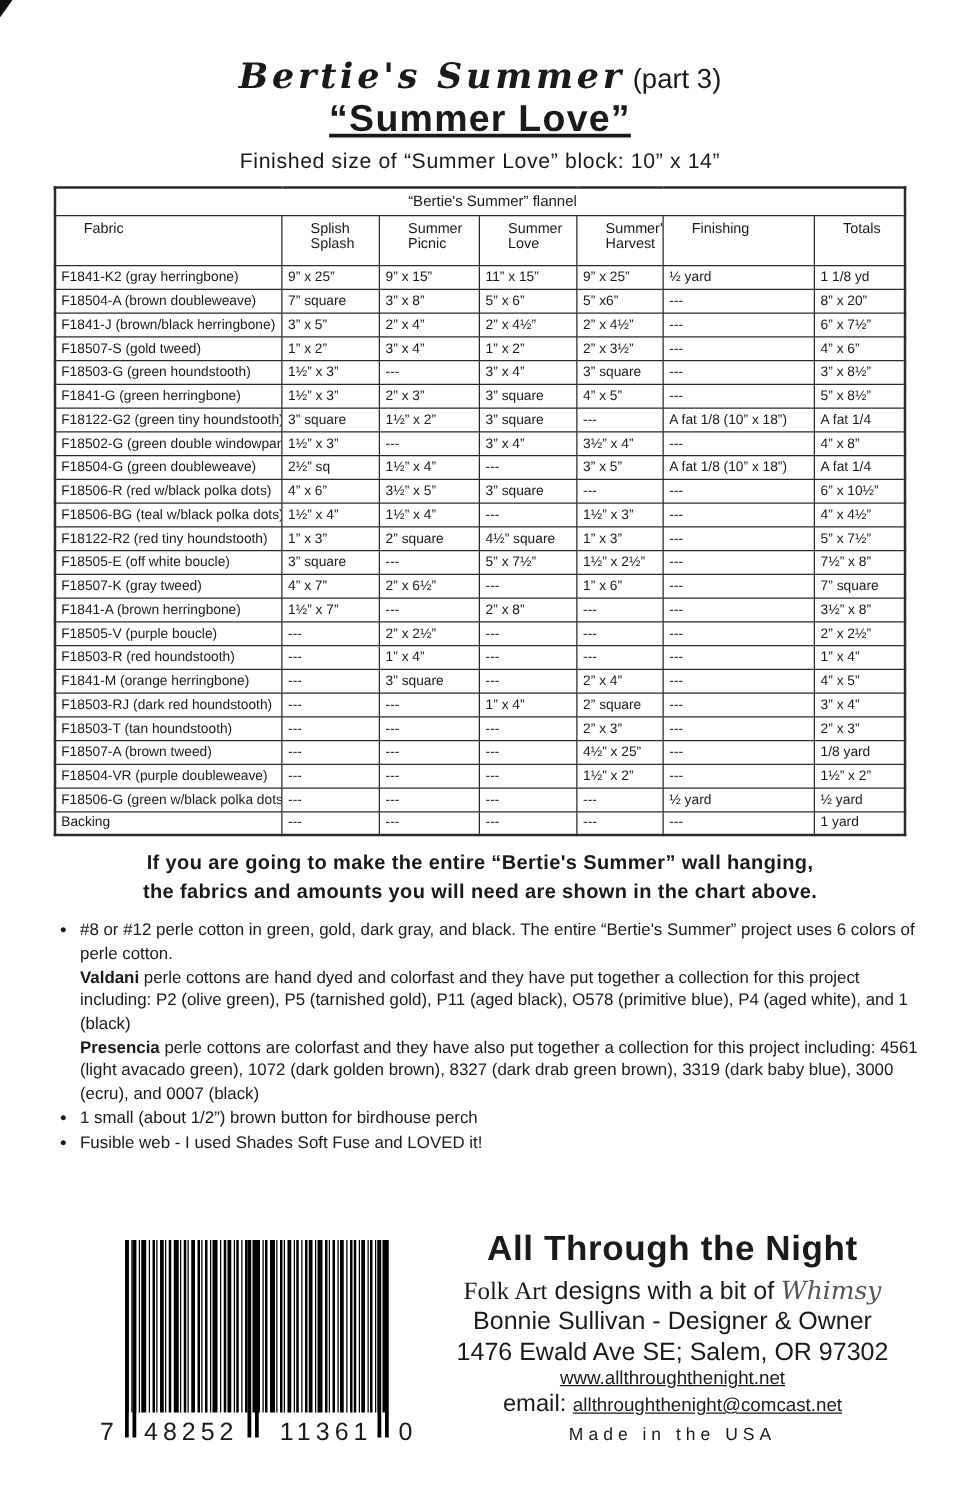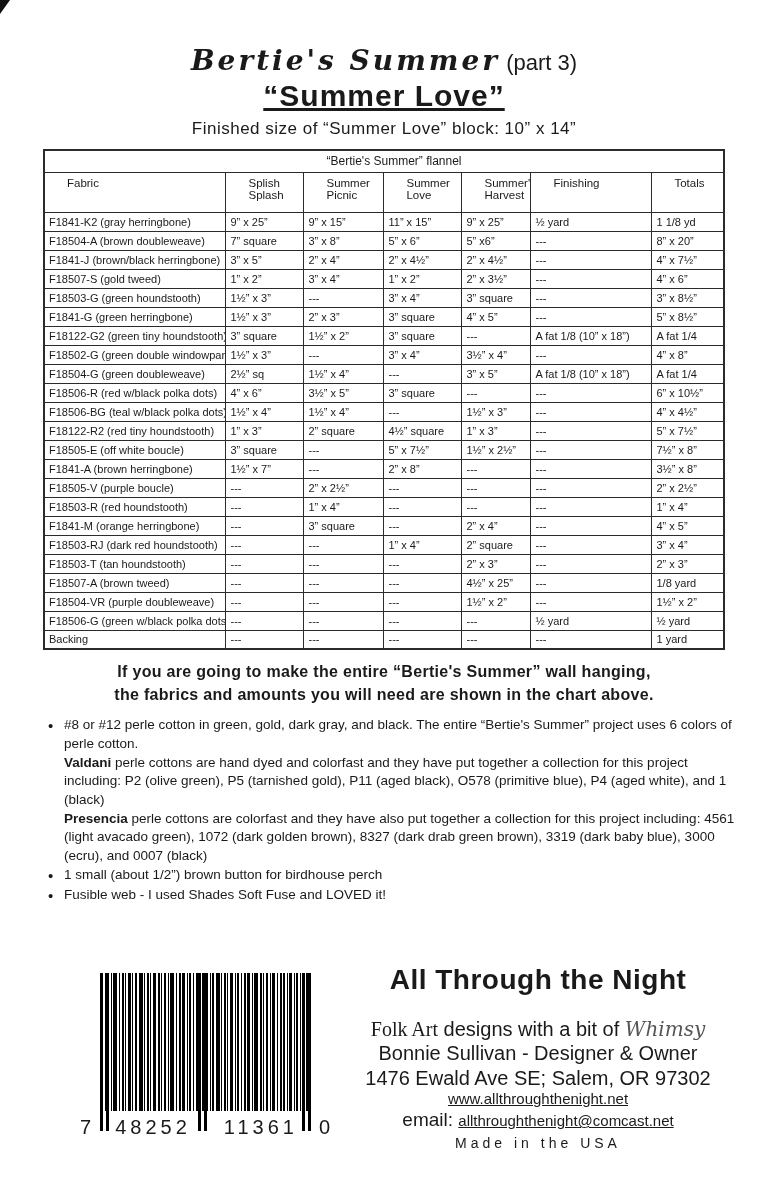--- a/index.html
+++ b/index.html
@@ -44,21 +44,21 @@
   .guard { position: absolute; top: 0; width: 3px; height: 158px; background: #000; }
   .g1 { left: 22px; } .g2 { left: 28px; } .g3 { left: 120px; }
   .g4 { left: 126px; } .g5 { left: 224px; } .g6 { left: 230px; }
   .bc-num { position: absolute; bottom: 2px; font-size: 20px; font-family: "Liberation Sans", sans-serif; }
   .bc-left { left: 2px; } .bc-right { right: 0px; }
   .bc-g1 { left: 34px; width: 82px; text-align: center; letter-spacing: 4px; }
   .bc-g2 { left: 132px; width: 88px; text-align: right; letter-spacing: 4px; }
 
   .company { flex: 1; text-align: center; line-height: 1.22; }
   .company-name { font-size: 28px; font-weight: bold; letter-spacing: 0.5px; }
-  .tagline { font-size: 20px; margin-top: 20px; }
+  .tagline { font-size: 20px; margin-top: 4px; }
   .tagline .serif { font-family: "Liberation Serif", serif; }
   .tagline .whimsy { font-family: "DejaVu Serif", serif; font-style: italic; color: #555; }
   .owner, .address { font-size: 20px; }
   .weblink, .email-val { font-size: 15px; text-decoration: underline; }
   .email-line { font-size: 19px; }
   .made-in { font-size: 14px; letter-spacing: 4px; margin-top: 4px; }
 </style>
 </head>
 <body>
 
@@ -115,21 +115,21 @@
         <td>---</td>
         <td>8” x 20”</td>
       </tr>
       <tr class="data-row">
         <td>F1841-J (brown/black herringbone)</td>
         <td>3” x 5”</td>
         <td>2” x 4”</td>
         <td>2” x 4½”</td>
         <td>2” x 4½”</td>
         <td>---</td>
-        <td>4” x 7½”</td>
+        <td>6” x 7½”</td>
       </tr>
       <tr class="data-row">
         <td>F18507-S (gold tweed)</td>
         <td>1” x 2”</td>
         <td>3” x 4”</td>
         <td>1” x 2”</td>
         <td>2” x 3½”</td>
         <td>---</td>
         <td>4” x 6”</td>
       </tr>
@@ -206,20 +206,29 @@
         <td>5” x 7½”</td>
       </tr>
       <tr class="data-row">
         <td>F18505-E (off white boucle)</td>
         <td>3” square</td>
         <td>---</td>
         <td>5” x 7½”</td>
         <td>1½” x 2½”</td>
         <td>---</td>
         <td>7½” x 8”</td>
+      </tr>
+      <tr class="data-row">
+        <td>F18507-K (gray tweed)</td>
+        <td>4” x 7”</td>
+        <td>2” x 6½”</td>
+        <td>---</td>
+        <td>1” x 6”</td>
+        <td>---</td>
+        <td>7” square</td>
       </tr>
       <tr class="data-row">
         <td>F1841-A (brown herringbone)</td>
         <td>1½” x 7”</td>
         <td>---</td>
         <td>2” x 8”</td>
         <td>---</td>
         <td>---</td>
         <td>3½” x 8”</td>
       </tr>

